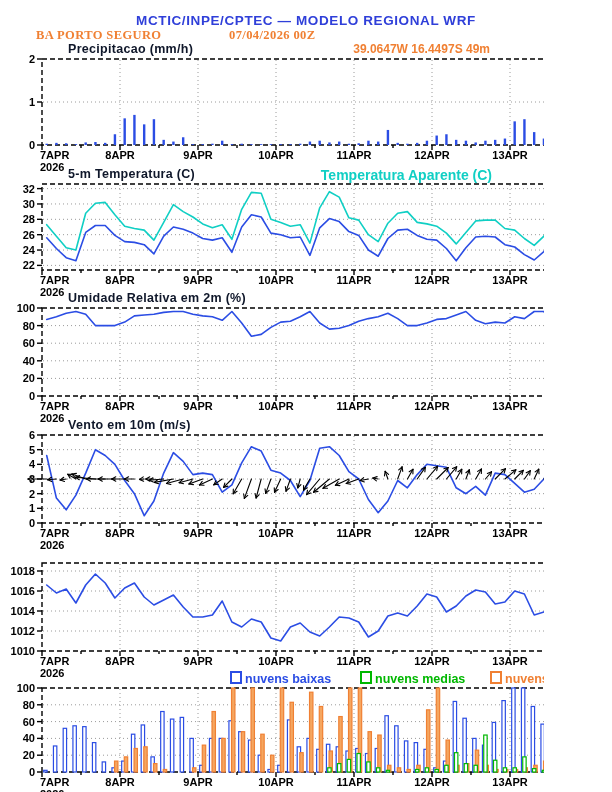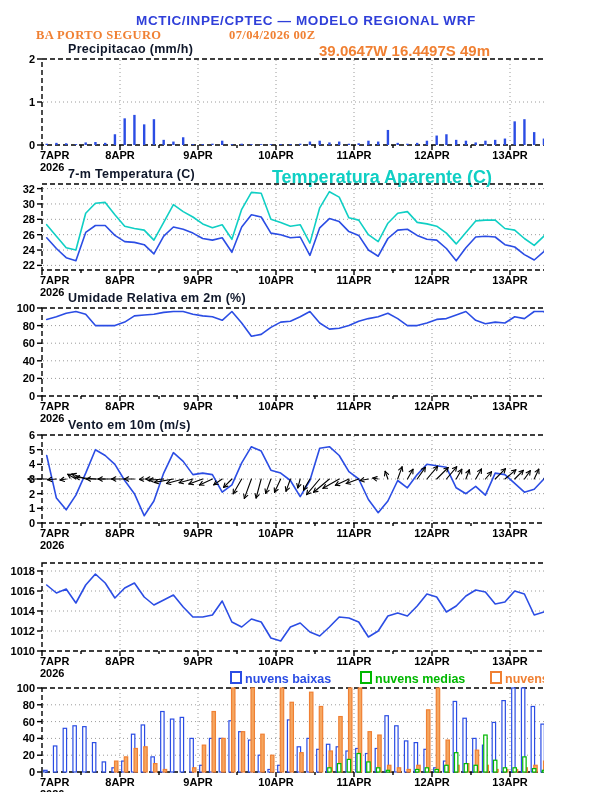--- a/index.html
+++ b/index.html
@@ -2,43 +2,43 @@
 <html style="--header-blue: #2f3fd9; --blue: #2b4de4; --cyan: #10cfc4; --green: #00b800; --orange: #f08033; --orange-fill: #f5a660; --grid: #9a9a9a;"><head>
 <meta charset="utf-8">
 <style>
   html,body{margin:0;padding:0;background:#fff}
   #page{position:relative;width:544px;height:792px;background:#fff;overflow:hidden;
         font-family:"Liberation Sans",sans-serif;font-weight:700;margin-top:12px;}
   .abs{position:absolute;white-space:nowrap;}
   .hdr1{left:0;top:1px;width:612px;text-align:center;font-size:13.5px;letter-spacing:.6px;color:var(--header-blue);}
   .hdr2{font-size:12.5px;letter-spacing:.4px;color:var(--orange);font-family:Liberation Serif, serif;}
   .ptitle{font-size:12.5px;letter-spacing:.3px;color:#0f172a;}
-  .loc{font-size:15px;color:var(--orange);}
-  .cyanlbl{font-size:18px;color:var(--cyan);}
+  .loc{font-size:12px;color:var(--orange);}
+  .cyanlbl{font-size:14px;color:var(--cyan);}
   .leg{font-size:12.5px;}
   .c-blue{color:var(--blue);} .c-green{color:var(--green);} .c-orange{color:var(--orange);}
   .sq{display:inline-block;width:8px;height:9px;border:2px solid;margin-right:3px;vertical-align:-1px;background:#fff;}
   svg text{font:700 11px "Liberation Sans",sans-serif;fill:#000;}
   .grid{stroke:var(--grid);stroke-width:1;stroke-dasharray:1 3;}
   .frame{fill:none;stroke:#000;stroke-width:1.4;stroke-dasharray:5 3;}
   .tick{stroke:#000;stroke-width:1.4;}
   .barb{stroke:#000;stroke-width:1.1;stroke-linecap:round;}
 </style>
 </head>
 <body>
 
 <div id="page">
   <div class="abs hdr1">MCTIC/INPE/CPTEC — MODELO REGIONAL WRF</div>
   <span class="abs hdr2" style="left:36px;top:16px">BA PORTO SEGURO</span>
   <span class="abs hdr2" style="left:229px;top:16px">07/04/2026 00Z</span>
 
   <span class="abs ptitle" style="left:68px;top:30px">Precipitacao (mm/h)</span>
   <span class="abs loc" style="right:54px;top:30px">39.0647W 16.4497S 49m</span>
 
-  <span class="abs ptitle" style="left:68px;top:155px">7-m Temperatura (C)</span>
+  <span class="abs ptitle" style="left:68px;top:155px">5-m Temperatura (C)</span>
   <span class="abs cyanlbl" style="right:52px;top:155px">Temperatura Aparente (C)</span>
 
   <span class="abs ptitle" style="left:68px;top:279px">Umidade Relativa em 2m (%)</span>
 
   <span class="abs ptitle" style="left:68px;top:406px">Vento em 10m (m/s)</span>
 
 
   <span class="abs leg c-blue" style="left:230px;top:659px"><span class="sq"></span><span>nuvens baixas</span></span>
   <span class="abs leg c-green" style="left:360px;top:659px"><span class="sq"></span><span>nuvens medias</span></span>
   <span class="abs leg c-orange" style="left:490px;top:659px"><span class="sq"></span><span>nuvens altas</span></span>

